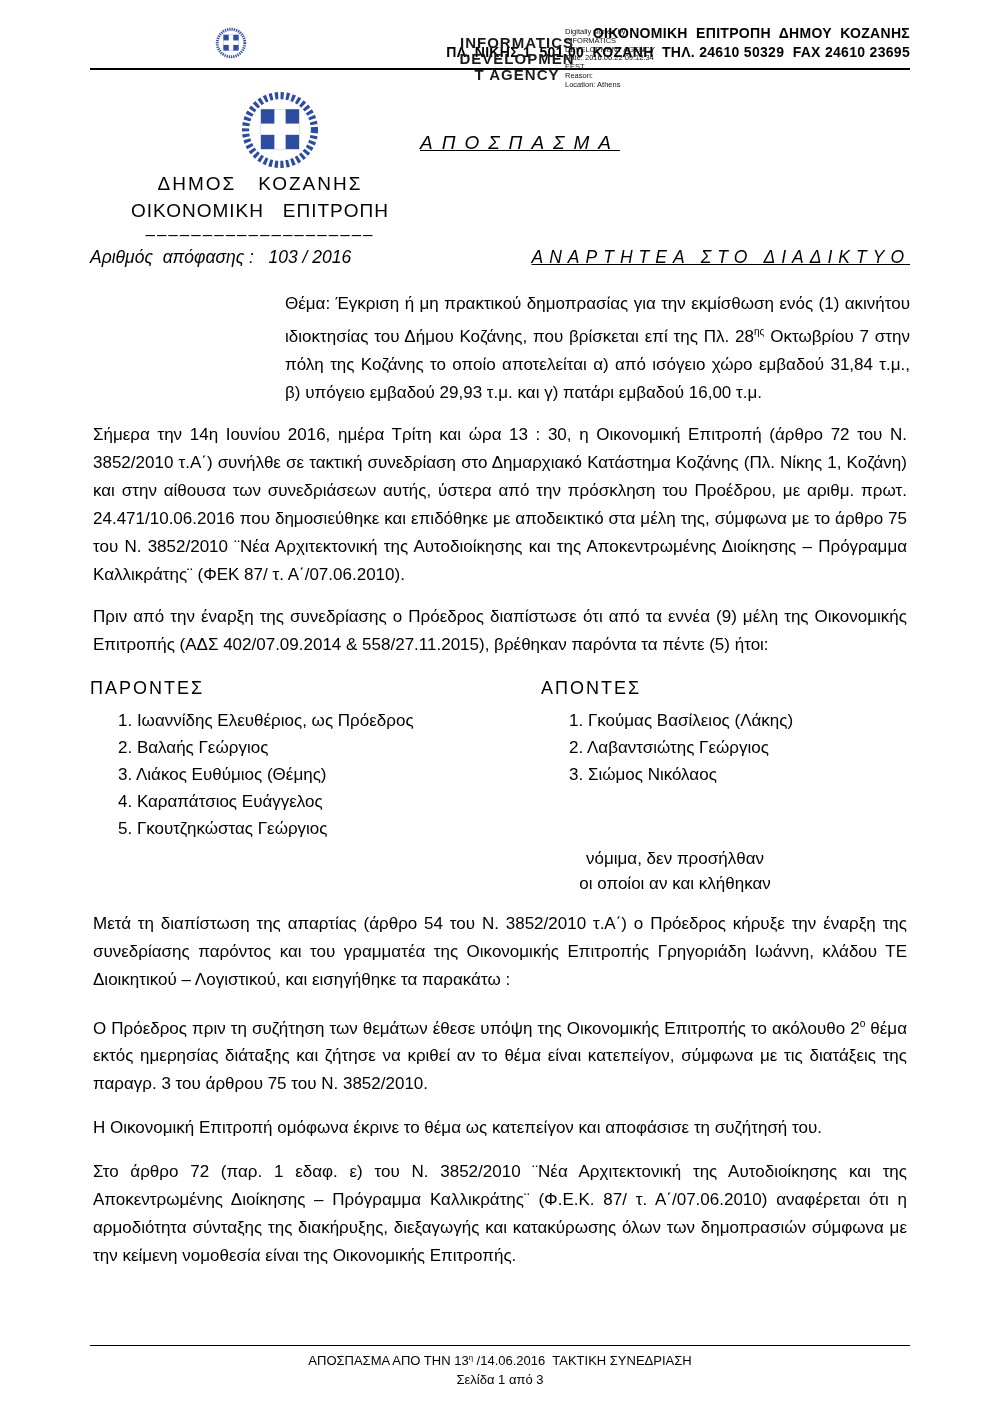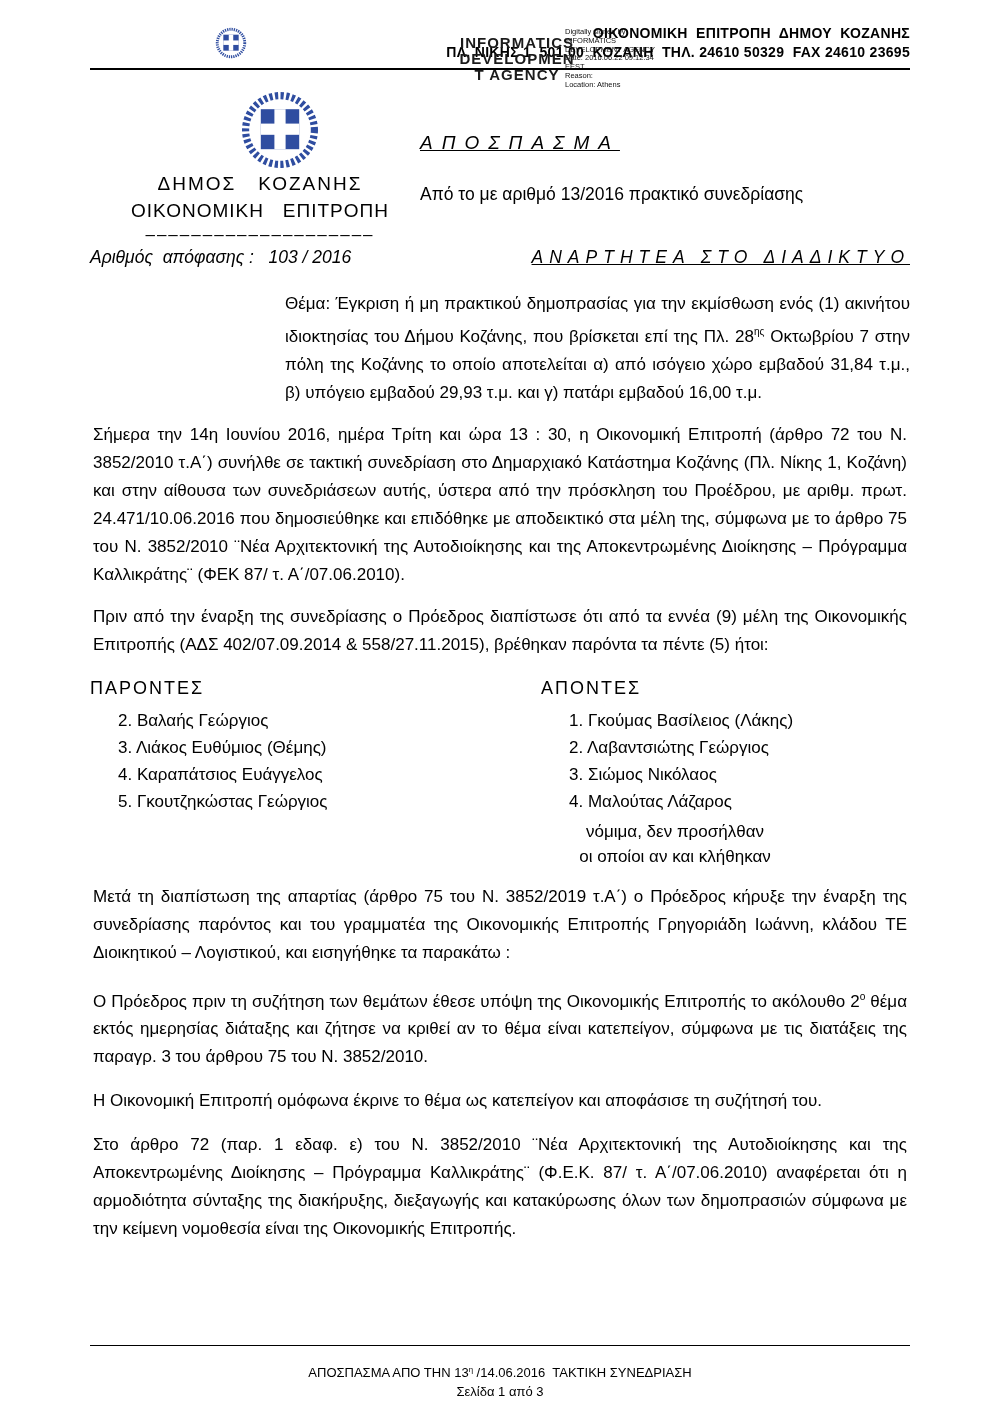--- a/index.html
+++ b/index.html
@@ -52,21 +52,21 @@
 
   .attendance { display:flex; margin-top:14px; }
   .att-col-present { width:55%; }
   .att-col-absent { width:45%; }
   .att-header { text-align:left; font-size:18px; letter-spacing:2px; line-height:30px; width:70%; }
   .att-list { list-style:none; margin:4px 0 0 0; padding:0 0 0 28px; }
   .att-list li { line-height:27px; }
   .absent-note { margin:4px 0 0 455px; width:260px; text-align:center; line-height:25px; }
 
   
-  .footer { position:absolute; left:90px; top:1345px; width:820px; border-top:1.5px solid #000; text-align:center; font-size:13px; line-height:19px; padding-top:14px; }
+  .footer { position:absolute; left:90px; top:1345px; width:820px; border-top:1.5px solid #000; text-align:center; font-size:13px; line-height:19px; padding-top:2px; }
 </style>
 </head>
 <body>
 
 <div class="header-zone">
   <svg class="small-emblem" viewBox="0 0 100 100">
     <circle cx="50" cy="50" r="43" fill="none" stroke="#2f4da0" stroke-width="9" stroke-dasharray="4 3"></circle>
     <rect x="26" y="24" width="48" height="50" fill="#2f4da0"></rect>
     <rect x="43" y="24" width="14" height="50" fill="#ffffff"></rect>
     <rect x="26" y="42" width="48" height="14" fill="#ffffff"></rect>
@@ -100,62 +100,61 @@
 </svg>
 
 <div class="title-left">
   <div class="l1 pre">ΔΗΜΟΣ   ΚΟΖΑΝΗΣ</div>
   <div class="l2 pre">ΟΙΚΟΝΟΜΙΚΗ   ΕΠΙΤΡΟΠΗ</div>
   <div class="dashes">––––––––––––––––––––</div>
 </div>
 
 <div class="title-right">
   <span class="apospasma">ΑΠΟΣΠΑΣΜΑ</span>
-  <div class="from-line">Από το με αριθμό 13/2016 πρακτικό συνεδρίασης</div>
 </div>
 
 <div class="decision-row">
   <span class="decision-label pre">Αριθμός  απόφασης :   103 / 2016</span>
   <span class="anartitea">ΑΝΑΡΤΗΤΕΑ ΣΤΟ ΔΙΑΔΙΚΤΥΟ</span>
 </div>
 
 <div class="doc-body">
   <p class="p-theme"><span>Θέμα: Έγκριση ή μη  πρακτικού δημοπρασίας για την εκμίσθωση ενός (1) ακινήτου ιδιοκτησίας του Δήμου Κοζάνης, που βρίσκεται επί της Πλ. 28</span><sup>ης</sup><span> Οκτωβρίου 7 στην πόλη της Κοζάνης το οποίο αποτελείται α) από ισόγειο χώρο εμβαδού 31,84 τ.μ., β) υπόγειο εμβαδού 29,93 τ.μ. και γ) πατάρι εμβαδού 16,00 τ.μ.</span></p>
 
   <p class="mt">Σήμερα την 14η Ιουνίου 2016, ημέρα Τρίτη και ώρα 13 : 30, η Οικονομική Επιτροπή (άρθρο 72 του Ν. 3852/2010 τ.Α΄) συνήλθε σε τακτική συνεδρίαση στο Δημαρχιακό Κατάστημα Κοζάνης (Πλ. Νίκης 1, Κοζάνη) και στην αίθουσα των συνεδριάσεων αυτής, ύστερα από την πρόσκληση του Προέδρου, με αριθμ. πρωτ. 24.471/10.06.2016 που δημοσιεύθηκε και επιδόθηκε με αποδεικτικό στα μέλη της, σύμφωνα με το άρθρο 75 του Ν. 3852/2010 ¨Νέα Αρχιτεκτονική της Αυτοδιοίκησης και της Αποκεντρωμένης Διοίκησης – Πρόγραμμα Καλλικράτης¨ (ΦΕΚ 87/ τ. Α΄/07.06.2010).</p>
 
   <p class="mt">Πριν από την έναρξη της συνεδρίασης ο Πρόεδρος διαπίστωσε ότι από τα εννέα (9) μέλη της Οικονομικής Επιτροπής (ΑΔΣ 402/07.09.2014 &amp; 558/27.11.2015), βρέθηκαν παρόντα τα πέντε (5) ήτοι:</p>
 
   <div class="attendance">
     <div class="att-col-present">
       <div class="att-header">ΠΑΡΟΝΤΕΣ</div>
       <ul class="att-list">
+        <li>1. Ιωαννίδης Ελευθέριος, ως Πρόεδρος</li>
         <li>2. Βαλαής Γεώργιος</li>
         <li>3. Λιάκος Ευθύμιος (Θέμης)</li>
         <li>4. Καραπάτσιος Ευάγγελος</li>
         <li>5. Γκουτζηκώστας Γεώργιος</li>
       </ul>
     </div>
     <div class="att-col-absent">
       <div class="att-header">ΑΠΟΝΤΕΣ</div>
       <ul class="att-list">
         <li>1. Γκούμας Βασίλειος (Λάκης)</li>
         <li>2. Λαβαντσιώτης Γεώργιος</li>
         <li>3. Σιώμος Νικόλαος</li>
-        <li>4. Μαλούτας Λάζαρος</li>
       </ul>
     </div>
   </div>
 
   <div class="absent-note">
     <div>νόμιμα, δεν προσήλθαν</div>
     <div>οι οποίοι αν και κλήθηκαν</div>
   </div>
 
-  <p class="mt">Μετά τη διαπίστωση της απαρτίας (άρθρο 75 του Ν. 3852/2019 τ.Α΄) ο Πρόεδρος κήρυξε την έναρξη της συνεδρίασης παρόντος και του γραμματέα της Οικονομικής Επιτροπής Γρηγοριάδη Ιωάννη, κλάδου ΤΕ Διοικητικού – Λογιστικού, και εισηγήθηκε τα παρακάτω :</p>
+  <p class="mt">Μετά τη διαπίστωση της απαρτίας (άρθρο 54 του Ν. 3852/2010 τ.Α΄) ο Πρόεδρος κήρυξε την έναρξη της συνεδρίασης παρόντος και του γραμματέα της Οικονομικής Επιτροπής Γρηγοριάδη Ιωάννη, κλάδου ΤΕ Διοικητικού – Λογιστικού, και εισηγήθηκε τα παρακάτω :</p>
 
   <p class="mt2"><span>Ο Πρόεδρος πριν τη συζήτηση των θεμάτων έθεσε υπόψη της Οικονομικής Επιτροπής το ακόλουθο 2</span><sup>ο</sup><span> θέμα εκτός ημερησίας διάταξης και ζήτησε να κριθεί αν το θέμα είναι κατεπείγον, σύμφωνα με τις διατάξεις της παραγρ. 3 του άρθρου 75 του Ν. 3852/2010.</span></p>
 
   <p class="mt2">Η Οικονομική Επιτροπή ομόφωνα έκρινε το θέμα ως κατεπείγον και αποφάσισε τη συζήτησή του.</p>
 
   <p class="mt2">Στο άρθρο 72 (παρ. 1 εδαφ. ε) του Ν. 3852/2010 ¨Νέα Αρχιτεκτονική της Αυτοδιοίκησης και της Αποκεντρωμένης Διοίκησης – Πρόγραμμα Καλλικράτης¨ (Φ.Ε.Κ. 87/ τ. Α΄/07.06.2010) αναφέρεται ότι η αρμοδιότητα σύνταξης της διακήρυξης, διεξαγωγής και κατακύρωσης όλων των δημοπρασιών σύμφωνα με την κείμενη νομοθεσία είναι της Οικονομικής Επιτροπής.</p>
 </div>
 
 <div class="footer">
   <div><span>ΑΠΟΣΠΑΣΜΑ ΑΠΟ ΤΗΝ 13</span><sup>η</sup><span class="pre"> /14.06.2016  ΤΑΚΤΙΚΗ ΣΥΝΕΔΡΙΑΣΗ</span></div>

